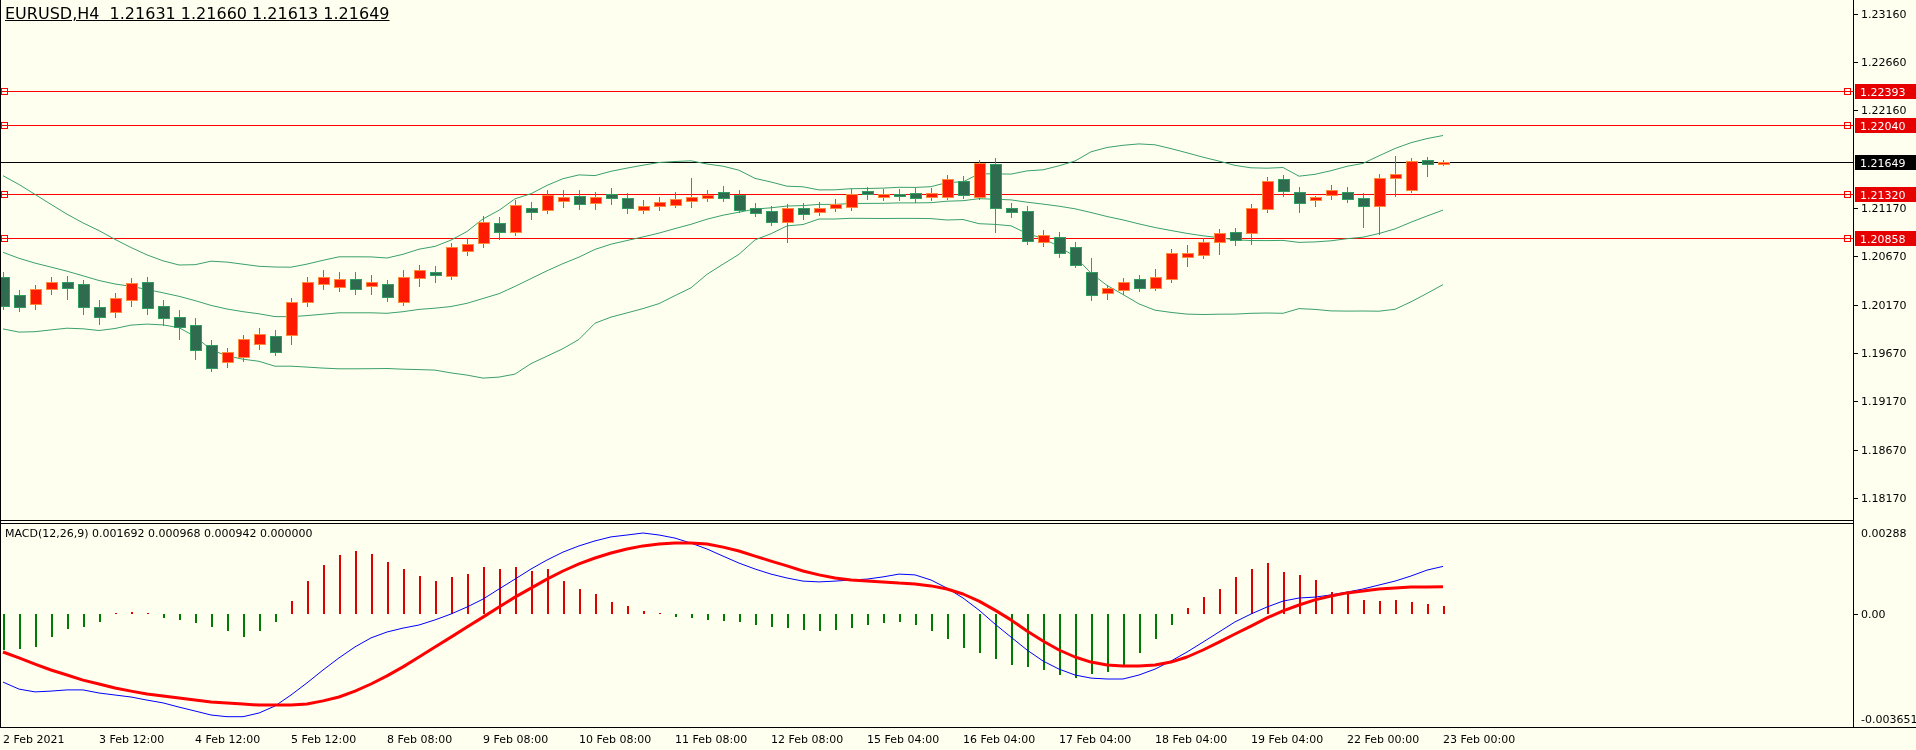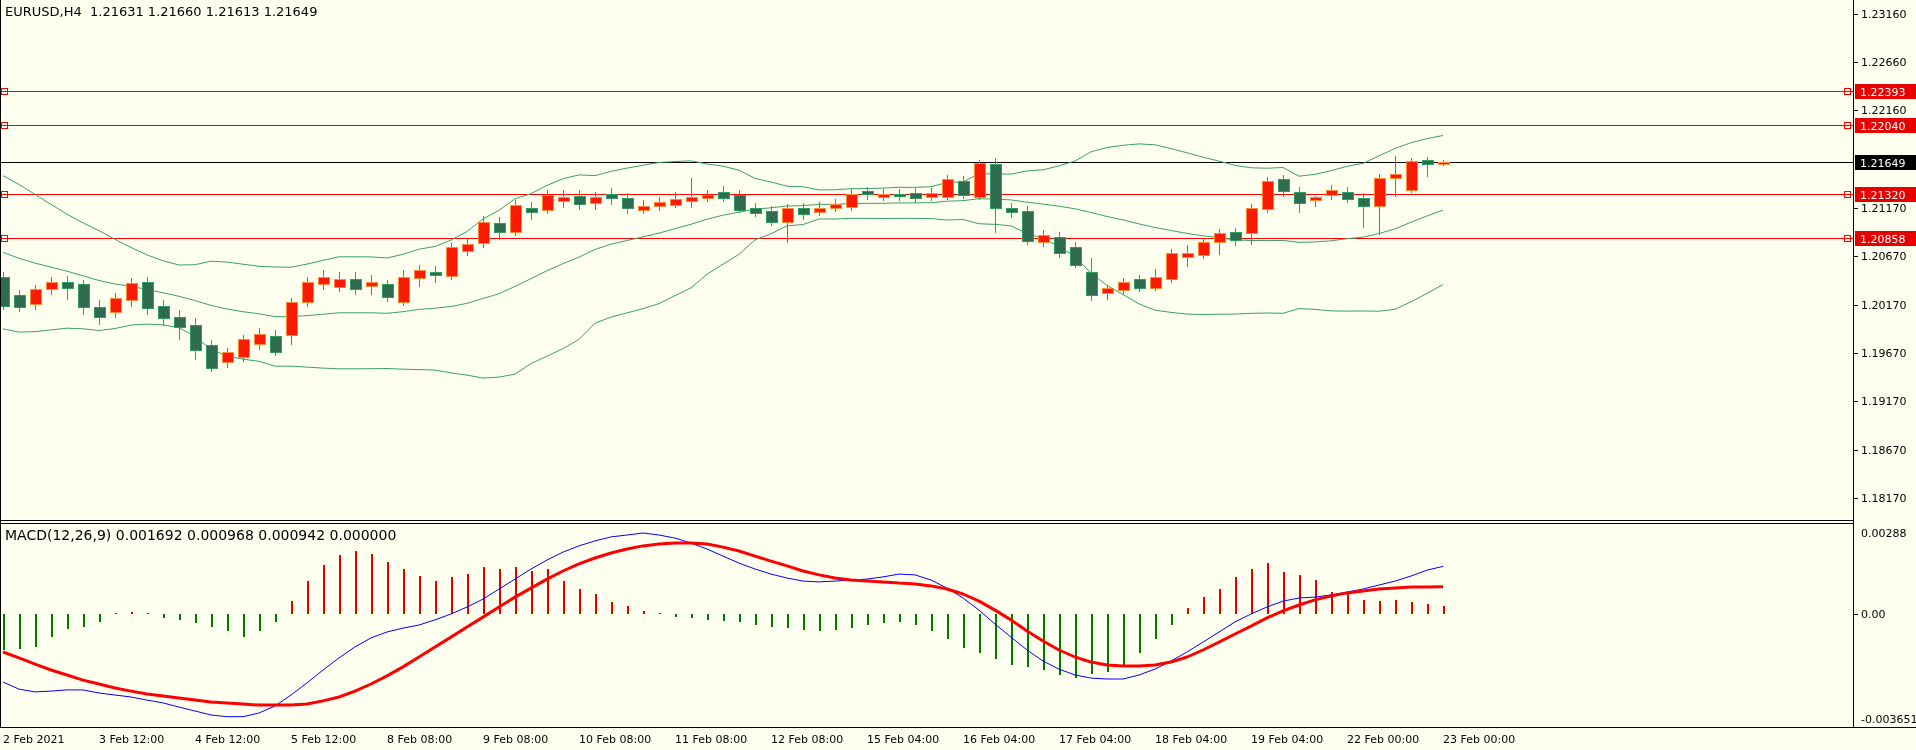--- a/index.html
+++ b/index.html
@@ -1,20 +1,20 @@
 <!DOCTYPE html>
 <html><head>
 <meta charset="utf-8">
 <style>
   html,body{margin:0;padding:0;background:#f4f4f4;}
   #app{position:relative;width:1916px;height:750px;background:#fffff0;overflow:hidden;
        font-family:"DejaVu Sans","Liberation Sans",sans-serif;}
   #chart-svg{position:absolute;left:0;top:0;}
-  .ohlc-title{position:absolute;left:5px;top:4px;font-size:13px;color:#000;white-space:pre;}
-  .macd-title{position:absolute;left:5px;top:527px;font-size:14px;color:#000;white-space:pre;}
+  .ohlc-title{position:absolute;left:5px;top:4px;font-size:16px;color:#000;white-space:pre;text-decoration:underline;}
+  .macd-title{position:absolute;left:5px;top:527px;font-size:11px;color:#000;white-space:pre;}
   svg text{font-family:"DejaVu Sans","Liberation Sans",sans-serif;font-size:11px;fill:#000;}
   svg .badge-text{fill:#fff;}
 </style>
 </head>
 <body>
 
 <div id="app">
   <svg id="chart-svg" width="1916" height="750" shape-rendering="crispEdges">
       <rect x="0" y="0" width="1853" height="521" fill="#fffff0"></rect>
       <rect x="0" y="521" width="1853" height="206" fill="#fffff0"></rect>

